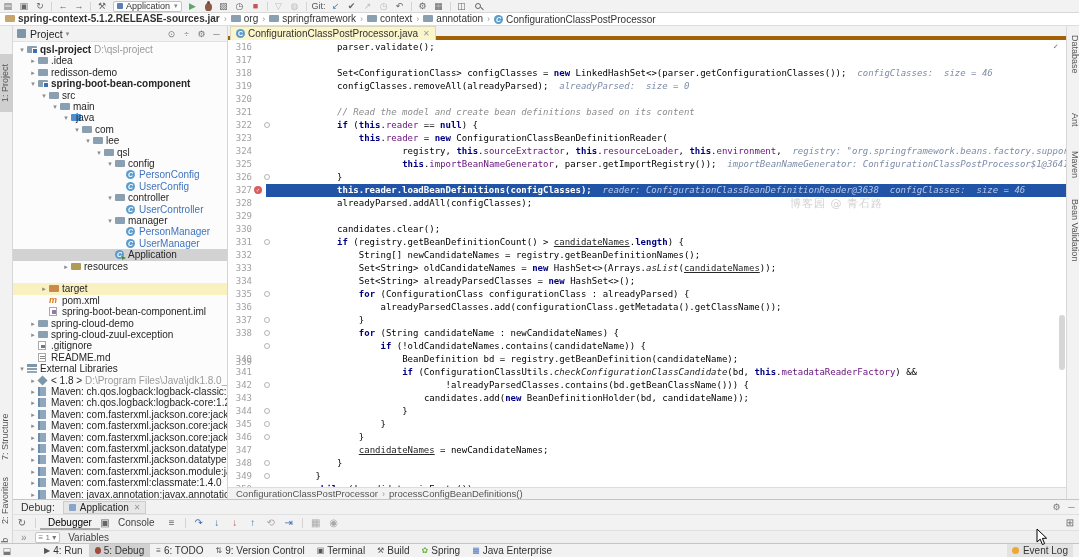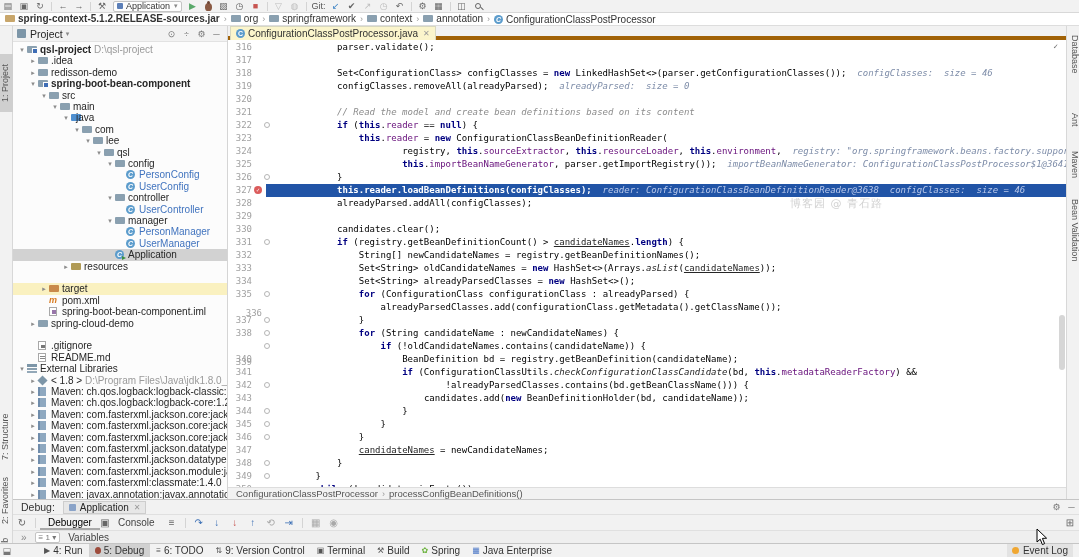--- a/index.html
+++ b/index.html
@@ -330,20 +330,25 @@
         </div>
         <div class="trow" style="top: 264.2px;">
           <span class="chev" style="left:26px"></span>
           <i class="ticon i-iml" style="left:36px"></i>
           <span class="tlab" style="left:49px">spring-boot-bean-component.iml</span>
         </div>
         <div class="trow" style="top: 275.6px;">
           <span class="chev" style="left:15px">▸</span>
           <i class="ticon i-folder" style="left:25px"></i>
           <span class="tlab" style="left:38px">spring-cloud-demo</span>
+        </div>
+        <div class="trow" style="top: 287px;">
+          <span class="chev" style="left:15px">▸</span>
+          <i class="ticon i-folder" style="left:25px"></i>
+          <span class="tlab" style="left:38px">spring-cloud-zuul-exception</span>
         </div>
         <div class="trow" style="top: 298.4px;">
           <span class="chev" style="left:15px"></span>
           <i class="ticon i-gitfile" style="left:25px"></i>
           <span class="tlab" style="left:38px">.gitignore</span>
         </div>
         <div class="trow" style="top: 309.8px;">
           <span class="chev" style="left:15px"></span>
           <i class="ticon i-mdfile" style="left:25px"></i>
           <span class="tlab" style="left:38px">README.md</span>
@@ -462,21 +467,21 @@
       <div class="cline" style="top: 196px; left: 109.1px;"><span class="sg-k">if</span><span class="sg-p"> (registry.getBeanDefinitionCount() &gt; </span><span class="sg-u">candidateNames</span><span class="sg-p">.</span><span class="sg-k">length</span><span class="sg-p">) {</span></div>
       <div class="lnum" style="top: 209px;">332</div>
       <div class="cline" style="top: 209px; left: 130.8px;"><span class="sg-p">String[] newCandidateNames = registry.getBeanDefinitionNames();</span></div>
       <div class="lnum" style="top: 222px;">333</div>
       <div class="cline" style="top: 222px; left: 130.8px;"><span class="sg-p">Set&lt;String&gt; oldCandidateNames = </span><span class="sg-k">new</span><span class="sg-p"> HashSet&lt;&gt;(Arrays.</span><span class="sg-m">asList</span><span class="sg-p">(</span><span class="sg-u">candidateNames</span><span class="sg-p">));</span></div>
       <div class="lnum" style="top: 235px;">334</div>
       <div class="cline" style="top: 235px; left: 130.8px;"><span class="sg-p">Set&lt;String&gt; alreadyParsedClasses = </span><span class="sg-k">new</span><span class="sg-p"> HashSet&lt;&gt;();</span></div>
       <div class="lnum" style="top: 248px;">335</div>
       <div class="fold" style="top: 251px;"></div>
       <div class="cline" style="top: 248px; left: 130.8px;"><span class="sg-k">for</span><span class="sg-p"> (ConfigurationClass configurationClass : alreadyParsed) {</span></div>
-      <div class="lnum" style="top: 267px; margin-left: 10px;">336</div>
+      <div class="lnum" style="top: 261px;">336</div>
       <div class="cline" style="top: 261px; left: 152.5px;"><span class="sg-p">alreadyParsedClasses.add(configurationClass.getMetadata().getClassName());</span></div>
       <div class="lnum" style="top: 274px;">337</div>
       <div class="fold" style="top: 277px;"></div>
       <div class="cline" style="top: 274px; left: 130.8px;"><span class="sg-p">}</span></div>
       <div class="lnum" style="top: 287px;">338</div>
       <div class="fold" style="top: 290px;"></div>
       <div class="cline" style="top: 287px; left: 130.8px;"><span class="sg-k">for</span><span class="sg-p"> (String candidateName : newCandidateNames) {</span></div>
       <div class="lnum" style="top: 300px; margin-top: 16px;">339</div>
       <div class="fold" style="top: 303px;"></div>
       <div class="cline" style="top: 300px; left: 152.5px;"><span class="sg-k">if</span><span class="sg-p"> (!oldCandidateNames.contains(candidateName)) {</span></div>

